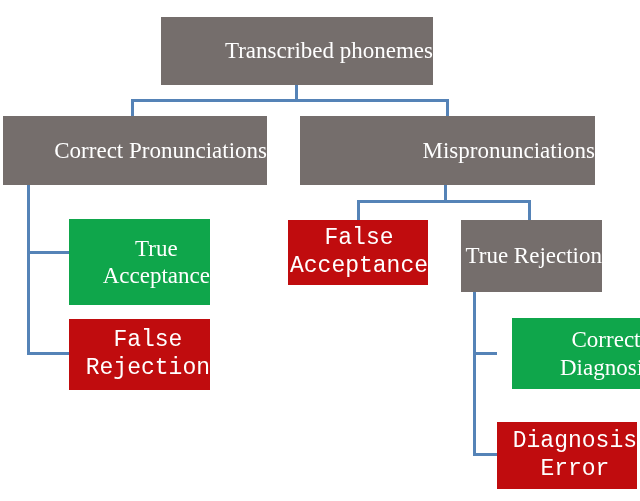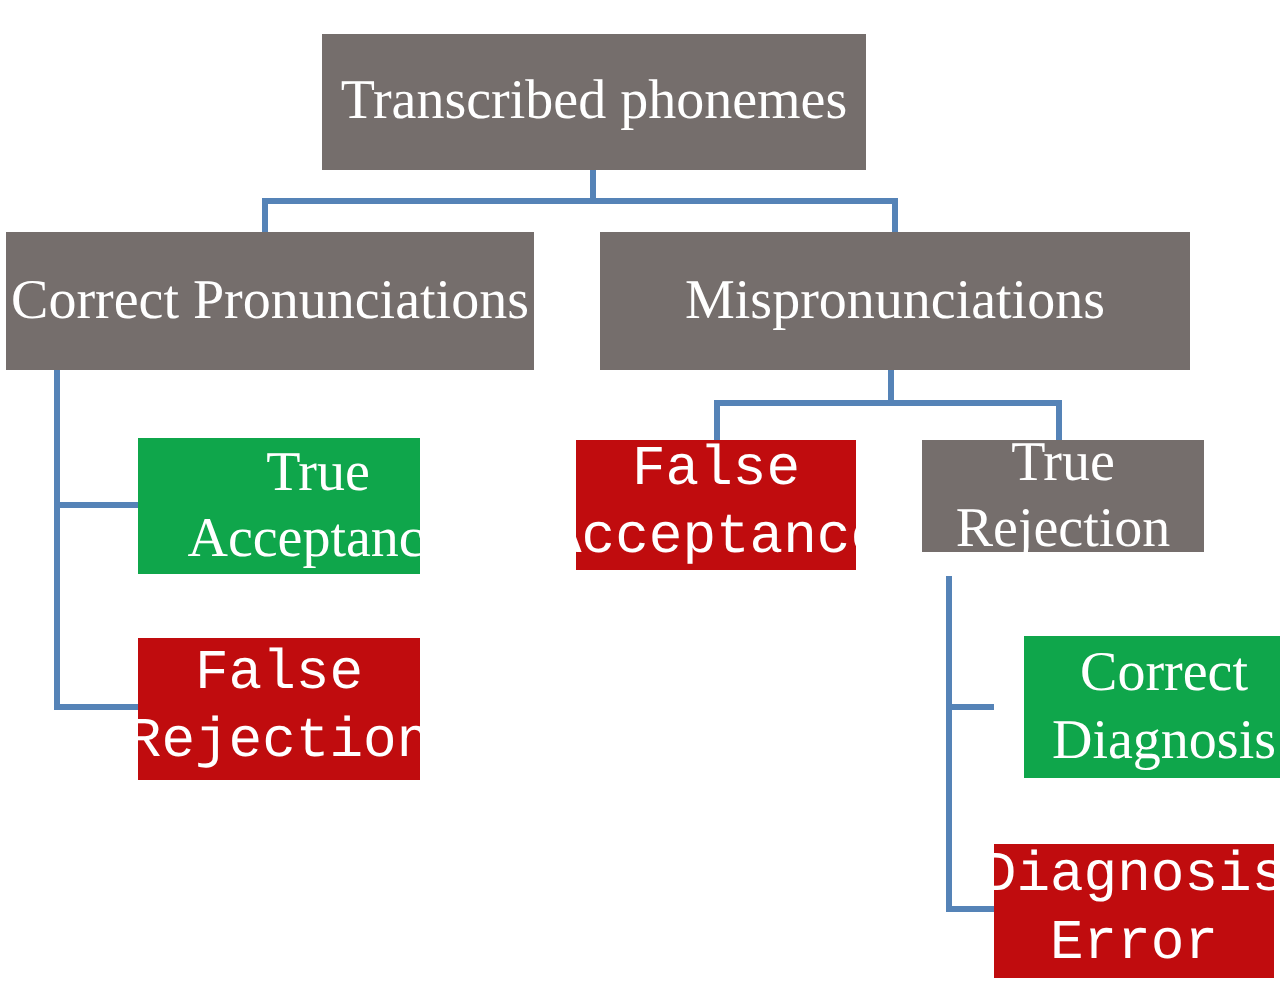--- a/index.html
+++ b/index.html
@@ -12,24 +12,24 @@
     width: 640px;
     height: 501px;
     background: var(--bg, #ffffff);
     font-family: "Liberation Serif", "DejaVu Serif", serif;
     overflow: hidden;
   }
   .node {
     position: absolute;
     display: flex;
     align-items: center;
-    justify-content: center;
+    justify-content: flex-end;
     text-align: center;
     color: #ffffff;
-    font-size: 28px;
+    font-size: 23px;
     line-height: 1.18;
     white-space: pre-line;
     box-sizing: border-box;
   }
   .node.gray  { background: var(--node-gray,  #756e6c); }
   .node.green { background: var(--node-green, #0fa64b); }
   .node.red   { background: var(--node-red,   #c00c0e); font-family: Liberation Mono, monospace; }
   .line {
     position: absolute;
     background: var(--connector-blue, #5583b7);
@@ -63,36 +63,36 @@
   </div>
 
   <div class="node gray" style="left:3px;   top:116px; width:264px; height:69px;">
     <span>Correct Pronunciations</span>
   </div>
 
   <div class="node gray" style="left:300px; top:116px; width:295px; height:69px;">
     <span>Mispronunciations</span>
   </div>
 
-  <div class="node green" style="left:69px;  top:219px; width:141px; height:68px;padding-left:39px;">
+  <div class="node green" style="left:69px;  top:219px; width:141px; height:86px;padding-left:39px;">
     <span>True
 Acceptance</span>
   </div>
 
   <div class="node red" style="left:69px;  top:319px; width:141px; height:71px;">
     <span>False
 Rejection</span>
   </div>
 
   <div class="node red" style="left:288px; top:220px; width:140px; height:65px;">
     <span>False
 Acceptance</span>
   </div>
 
-  <div class="node gray" style="left:461px; top:220px; width:141px; height:56px;">
+  <div class="node gray" style="left:461px; top:220px; width:141px; height:72px;">
     <span>True Rejection</span>
   </div>
 
   <div class="node green" style="left:512px; top:318px; width:140px; height:71px;">
     <span>Correct
 Diagnosis</span>
   </div>
 
   <div class="node red" style="left:497px; top:422px; width:140px; height:67px;">
     <span>Diagnosis

